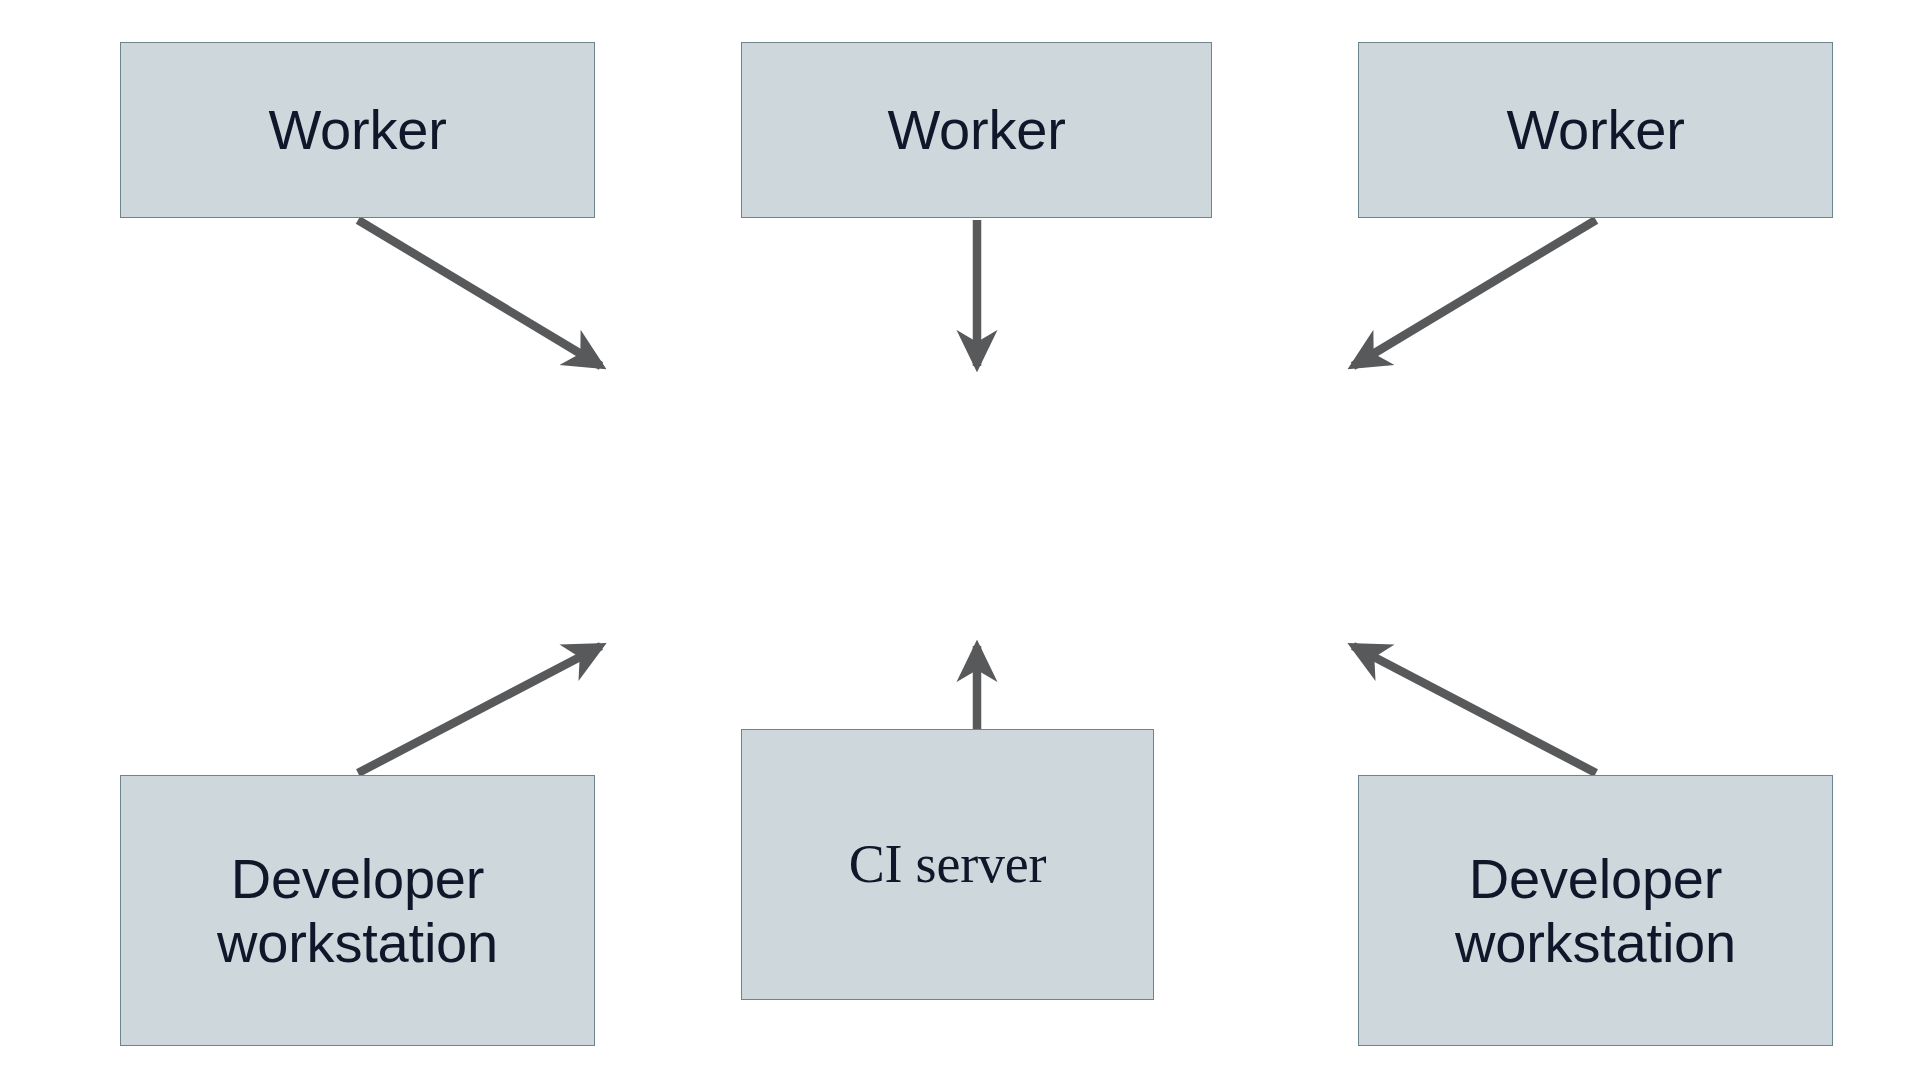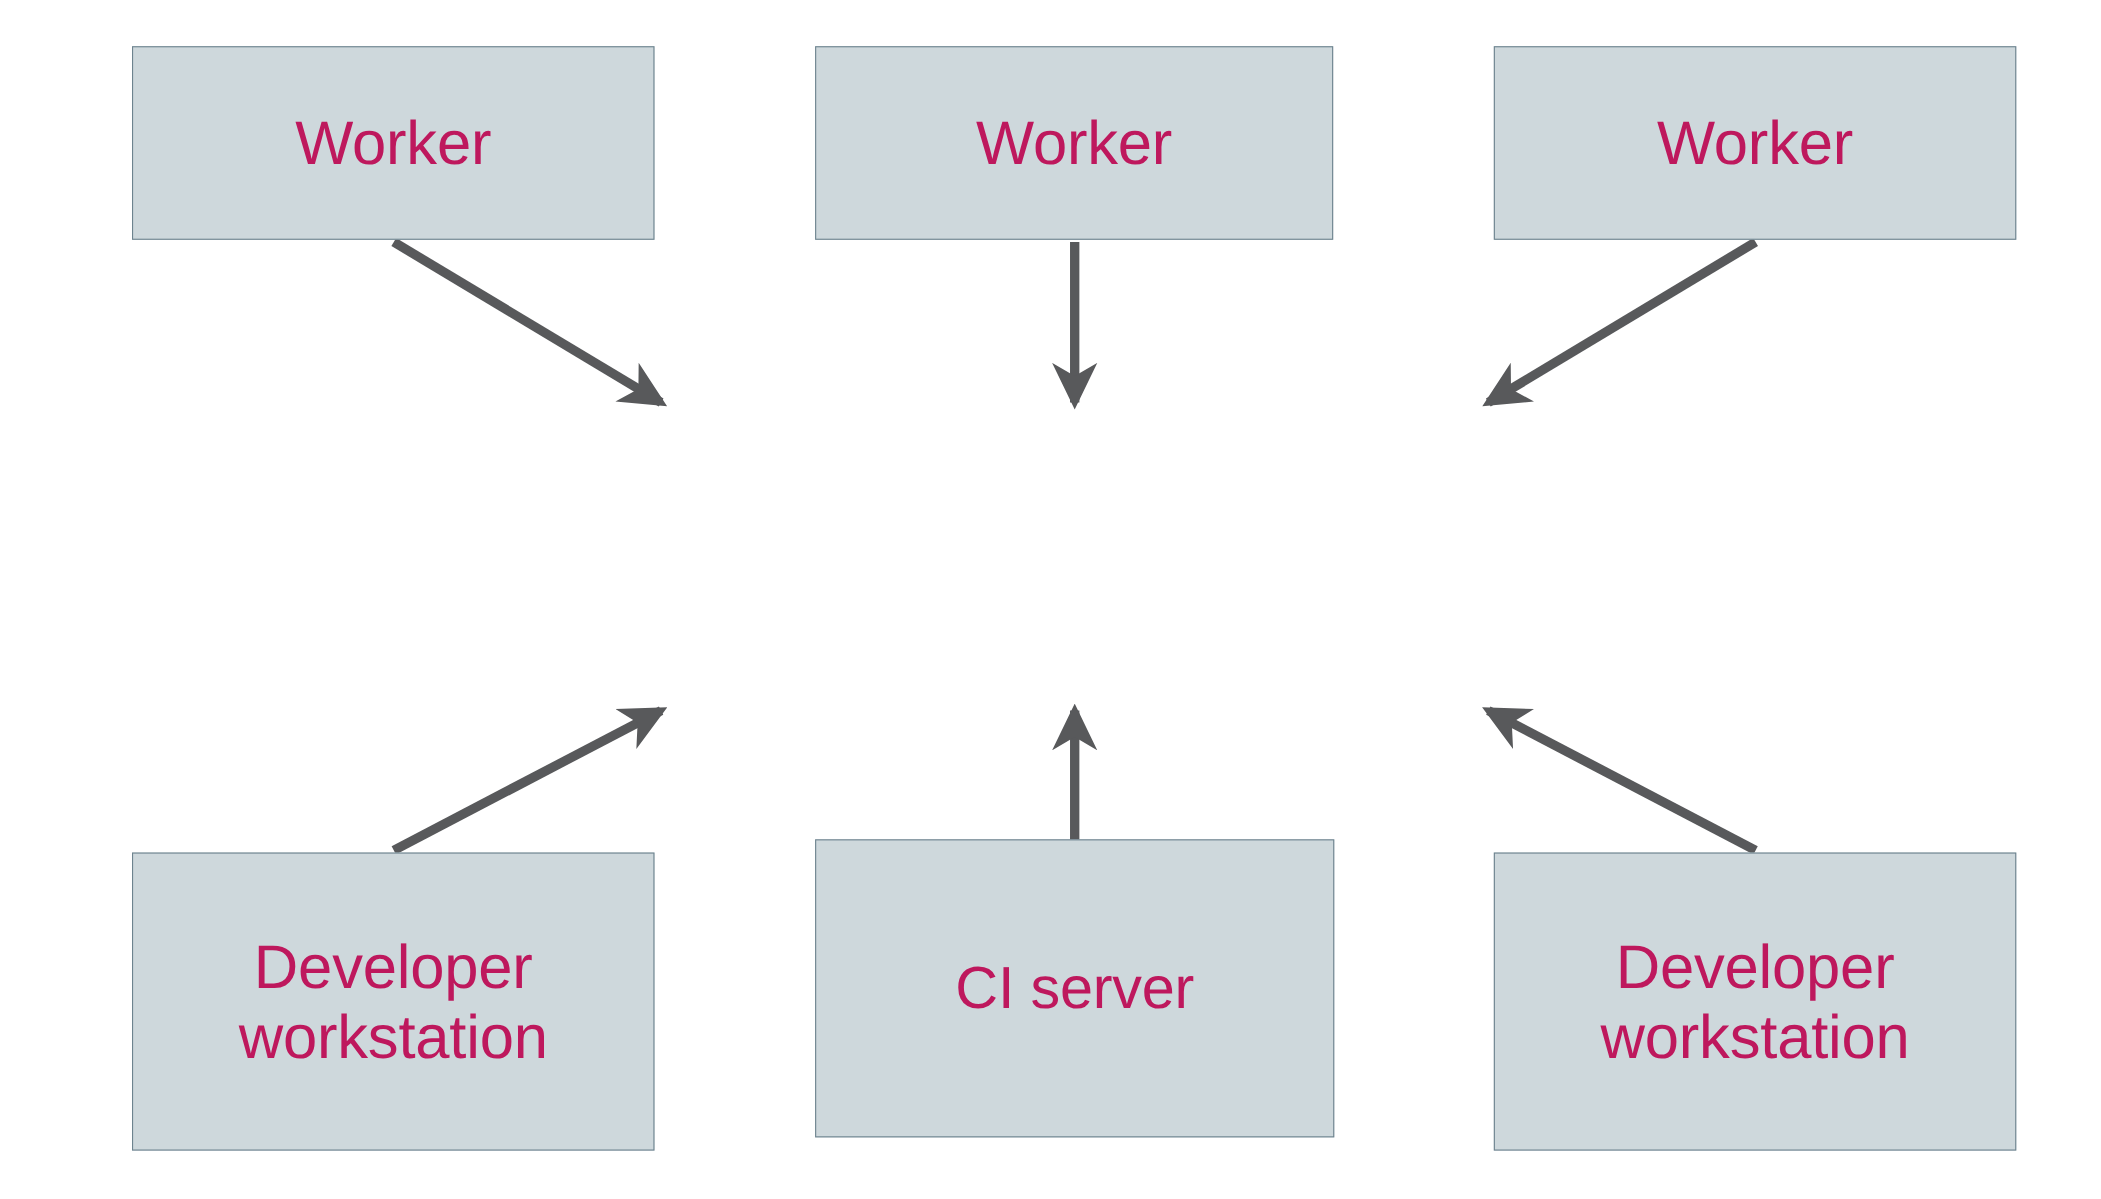--- a/index.html
+++ b/index.html
@@ -26,21 +26,21 @@
     text-align: center;
     color: #000000;
     z-index: 3;
   }
   .node-label {
     font-size: 56px;
     font-weight: 400;
     line-height: 1.14;
     letter-spacing: -0.2px;
     white-space: pre-line;
-    color: #be185d;
+    color: #0f172a;
   }
   .node-label.small {
     font-size: 54px;
   }
   #arrow-layer {
     position: absolute;
     left: 0;
     top: 0;
     width: 1910px;
     height: 1090px;
@@ -80,21 +80,21 @@
   <div class="node" id="node-worker-right" style="left: 1358px; top: 42px; width: 475px; height: 176px; background: rgb(206, 216, 220); border-color: rgb(109, 131, 142);">
     <span class="node-label">Worker</span>
   </div>
 
 
   <div class="node" id="node-dev-left" style="left: 120px; top: 775px; width: 475px; height: 271px; background: rgb(206, 216, 220); border-color: rgb(109, 131, 142);">
     <span class="node-label">Developer
 workstation</span>
   </div>
 
-  <div class="node" id="node-ci-server" style="left: 741px; top: 763px; width: 472px; height: 271px; background: rgb(206, 216, 220); border-color: rgb(109, 131, 142);">
+  <div class="node" id="node-ci-server" style="left: 741px; top: 729px; width: 413px; height: 271px; background: rgb(206, 216, 220); border-color: rgb(109, 131, 142); font-family: Liberation Serif, serif;">
     <span class="node-label small">CI server</span>
   </div>
 
   <div class="node" id="node-dev-right" style="left: 1358px; top: 775px; width: 475px; height: 271px; background: rgb(206, 216, 220); border-color: rgb(109, 131, 142);">
     <span class="node-label">Developer
 workstation</span>
   </div>
 
 </div>
 

